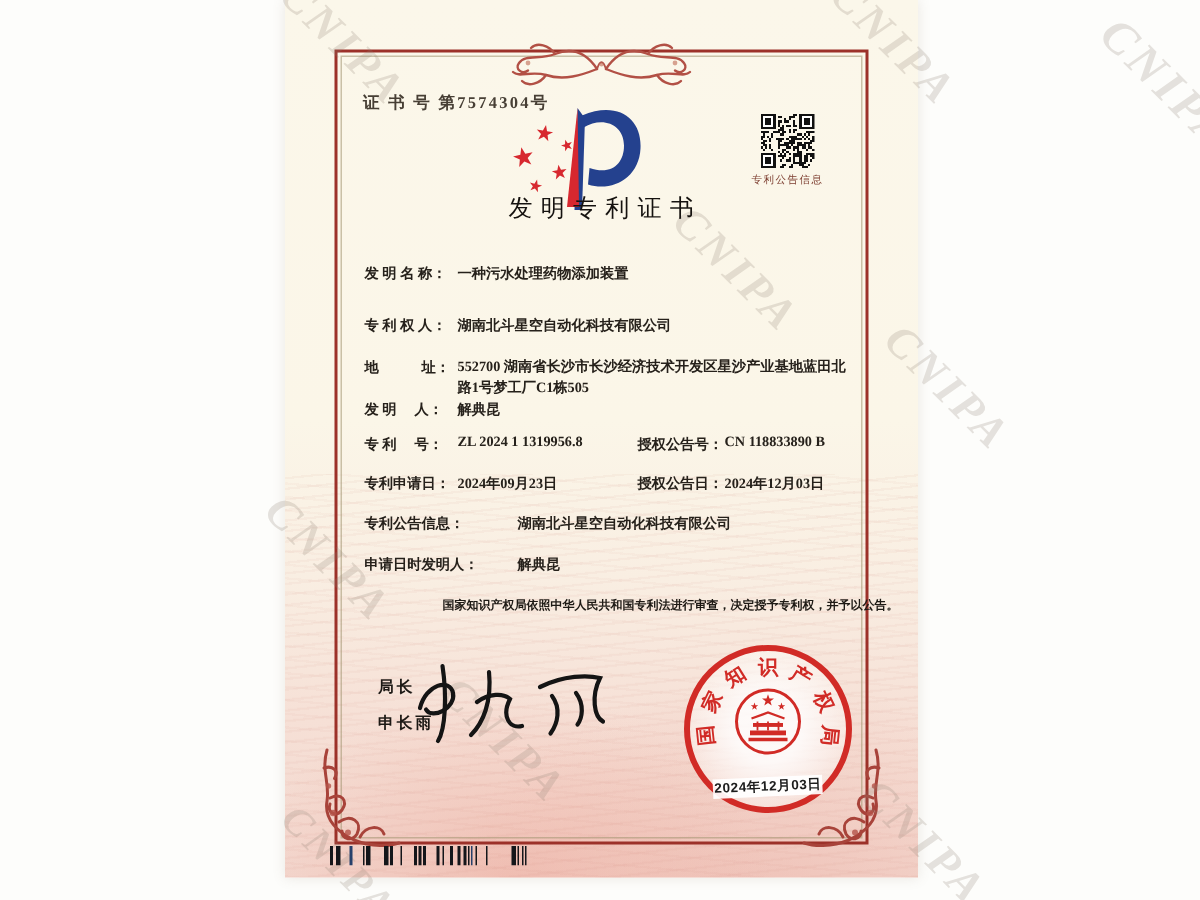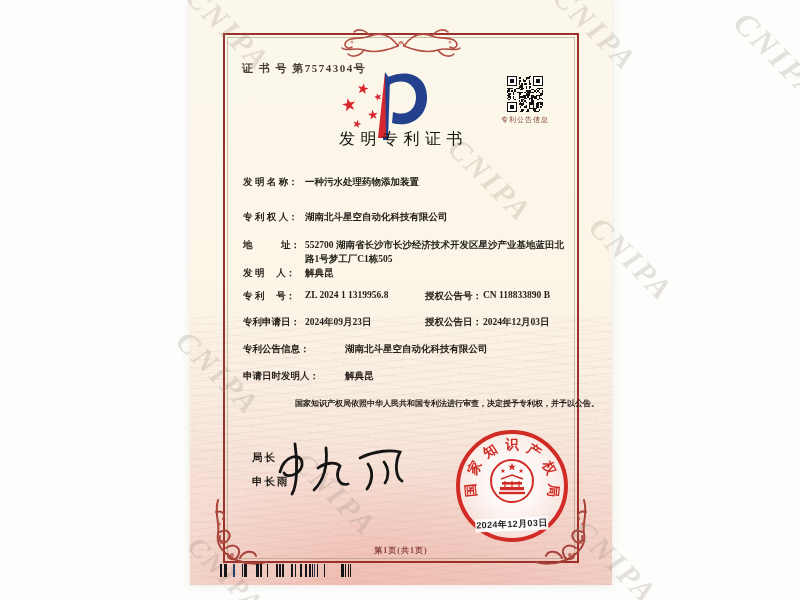--- a/index.html
+++ b/index.html
@@ -440,21 +440,20 @@
         <use href="#st5b" transform="translate(23,9) scale(.42)"></use>
         <use href="#st5b" transform="translate(14,13) scale(.26)"></use>
         <use href="#st5b" transform="translate(32,13) scale(.26)"></use>
         <rect x="13" y="24" width="20" height="2.6"></rect>
         <rect x="11" y="29" width="24" height="3.2"></rect>
       </g>
     </svg>
     <div class="seal-date">2024年12月03日</div>
   </div>
 
-  <div class="pagefooter">第1页(共1页)</div>
 
   <svg id="bcsvg" class="barcode" viewBox="0 0 131 13" preserveAspectRatio="none">
       <rect x="0" y="0" width="2" height="13" fill="#14161a"></rect>
       <rect x="4" y="0" width="3" height="13" fill="#14161a"></rect>
       <rect x="13" y="0" width="2" height="13" fill="#27406b"></rect>
       <rect x="22" y="0" width="1" height="13" fill="#14161a"></rect>
       <rect x="24" y="0" width="3" height="13" fill="#14161a"></rect>
       <rect x="36" y="0" width="3" height="13" fill="#14161a"></rect>
       <rect x="40" y="0" width="2" height="13" fill="#14161a"></rect>
       <rect x="47" y="0" width="1" height="13" fill="#14161a"></rect>

